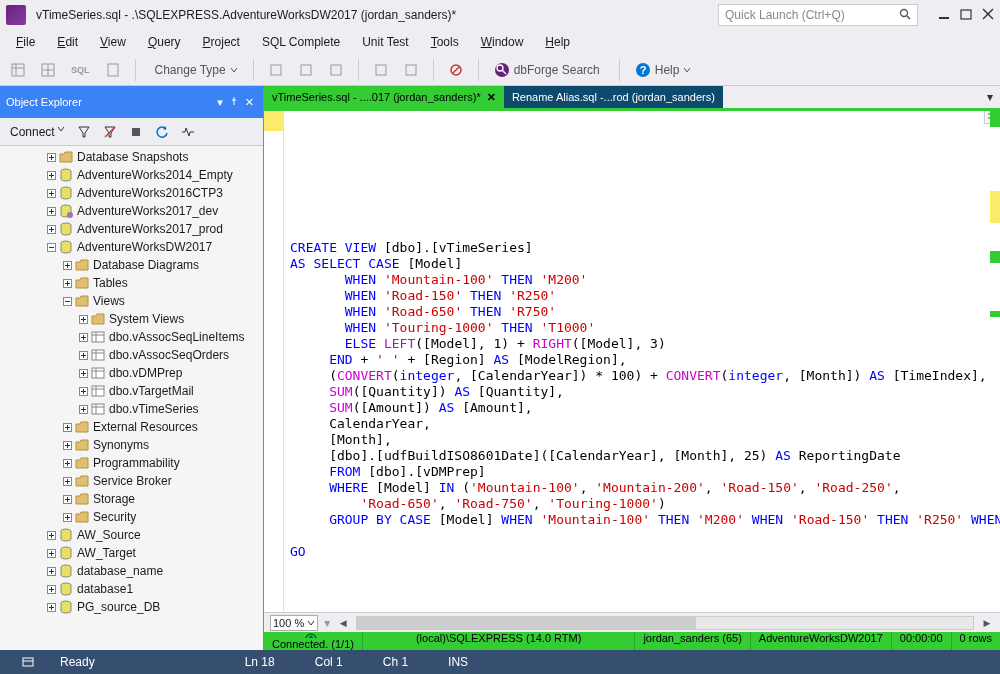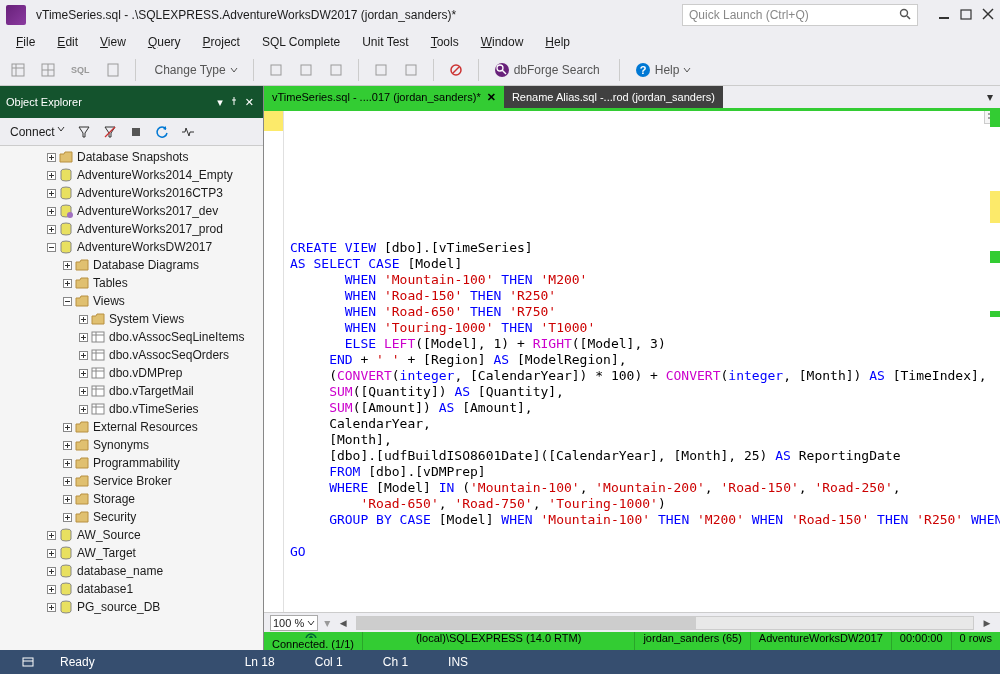--- a/index.html
+++ b/index.html
@@ -23,21 +23,21 @@
   gap: 6px;
 }
 .title-bar .logo {
   width: 20px; height: 20px;
   background: linear-gradient(135deg, #68217a 0%, #8b3ba0 100%);
   border-radius: 2px;
 }
 .title-text { flex: 0 0 auto; padding-left: 4px; }
 .title-spacer { flex: 1; }
 .quick-launch {
-  width: 236px; height: 22px;
+  width: 200px; height: 22px;
   background: #fff;
   border: 1px solid #ccc;
   display: flex;
   align-items: center;
   padding: 0 6px;
   color: #888;
 }
 .quick-launch .ql-icon { margin-left: auto; color: #555; }
 .win-btns { display: flex; gap: 10px; margin-left: 14px; }
 
@@ -82,21 +82,21 @@
 
 .obj-explorer {
   width: 264px;
   background: #eeeef2;
   display: flex;
   flex-direction: column;
   border-right: 1px solid #888;
 }
 .panel-header {
   height: 22px;
-  background: #14532d;
+  background: #3b82f6;
   color: #fff;
   display: flex;
   align-items: center;
   padding: 16px 6px;
   font-size: 11px;
 }
 .panel-header .spacer { flex: 1; }
 .panel-header .hbtn { padding: 0 3px; cursor: default; }
 .oe-toolbar {
   height: 28px;
@@ -159,21 +159,21 @@
   padding: 0 8px;
   background: #eeeef2;
   font-size: 11px;
   gap: 6px;
 }
 .doc-tab.active {
   background: #33cc33;
   color: #000;
 }
 .doc-tab.inactive {
-  background: #404040;
+  background: #0c4a6e;
   color: #fff;
 }
 .doc-tab .close { font-weight: bold; }
 .doc-tabs .spacer { flex:1; }
 .doc-tabs .dd { width:20px; display:flex; align-items:center; justify-content:center; color:#333; background:#eeeef2; }
 
 .editor-top-border {
   height: 3px;
   background: #33cc33;
 }

